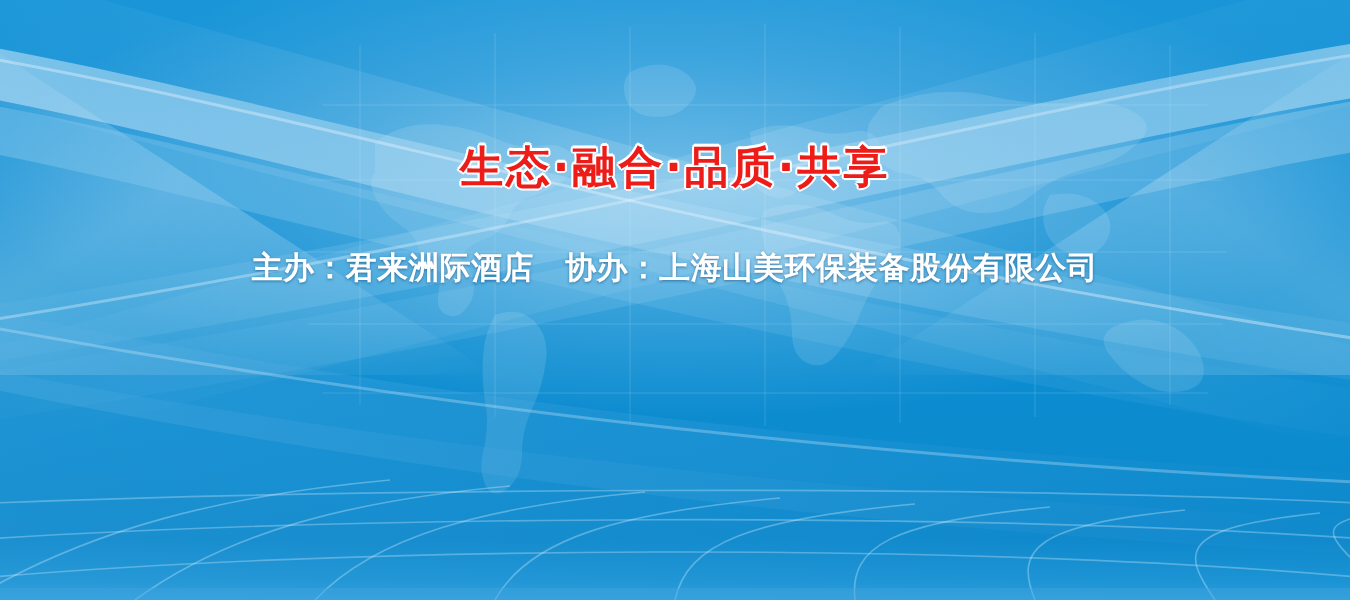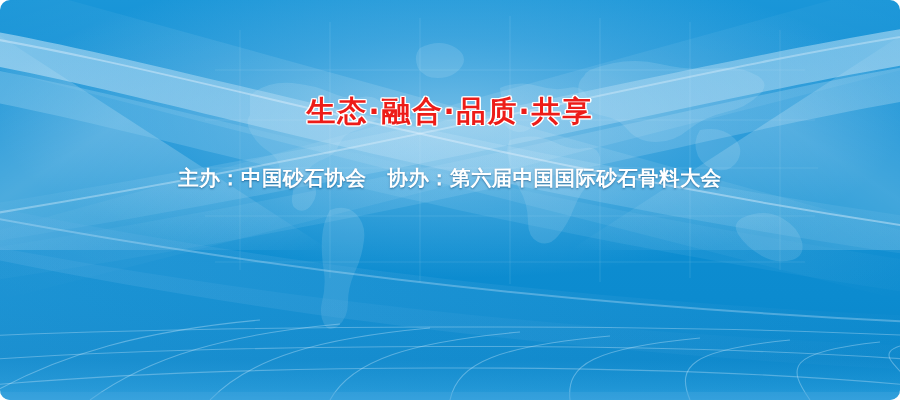--- a/index.html
+++ b/index.html
@@ -4,21 +4,20 @@
 <style>
   html,body{margin:0;padding:0;background:#fff;}
   #banner{
     position:relative;
     width:900px;height:400px;
     overflow:hidden;
     font-family:"DejaVu Sans","Liberation Sans",sans-serif;
     background:
       radial-gradient(ellipse 70% 55% at 50% 30%, rgba(190,225,245,0.55) 0%, rgba(150,205,238,0.30) 38%, rgba(120,190,232,0.0) 72%),
       linear-gradient(180deg, #1a96d8 0%, #1391d6 14%, #0f8ed4 34%, #0d8ed2 52%, #0c8bcf 74%, #0b87cb 90%, #1a93d4 97%, #2c9ddb 100%);
-    border-radius: 10px;
   }
 
   
   .bg-layer{position:absolute;inset:0;pointer-events:none;}
 
   .worldmap{opacity:.30;}
   .grid-lines{opacity:.55;}
   .swooshes{}
   .glow-x{}
 
@@ -202,17 +201,17 @@
     </g>
     <rect x="0" y="392" width="900" height="8" fill="#3ea5de" opacity=".45"></rect>
   </svg>
 
   <div class="content">
 
     <div class="tagline">生态·融合·品质·共享</div>
 
 
     <div class="info-block">
-      <div class="info-line">主办：中国砂石协会　协办：第六届中国国际砂石骨料大会</div>
+      <div class="info-line">主办：君来洲际酒店　协办：上海山美环保装备股份有限公司</div>
     </div>
 
   </div>
 </div>
 
 </body></html>

